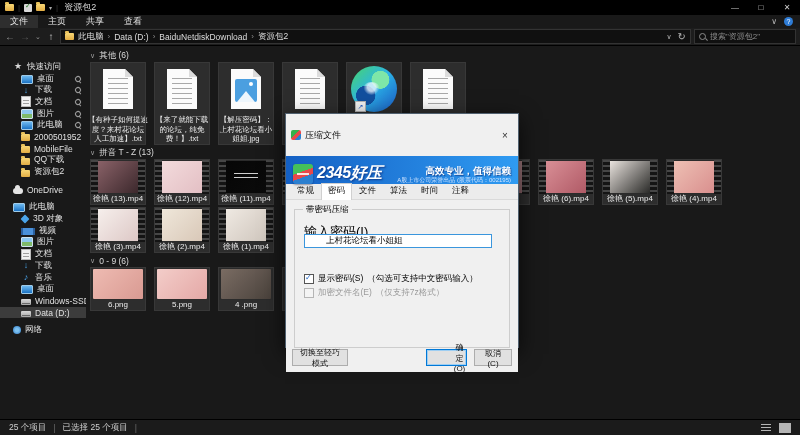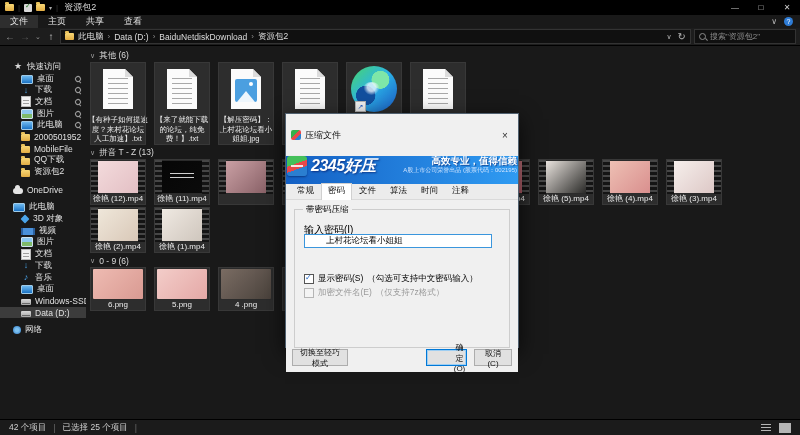--- a/index.html
+++ b/index.html
@@ -119,37 +119,37 @@
   .ic-thumbview{width:10px;height:8px;background:
     linear-gradient(#b5b5b5,#b5b5b5);background-size:4px 3px;background-position:0 0;
     box-shadow:6px 0 0 -0px #0000;border:1px solid #b5b5b5;}
   
   .dialog{position:absolute;left:285px;top:113px;width:232px;height:233px;background:#f0f0f0;
     border:1px solid #50606f;box-shadow:0 6px 20px rgba(0,0,0,.7);z-index:10;color:#000;}
   .dlg-title{height:16px;display:flex;align-items:center;gap:4px;padding:13px 5px;font-size:9px;color:#111;}
   .haoya{width:10px;height:10px;border-radius:2px;flex:none;position:relative;
     background:linear-gradient(135deg,#35b14a 0 45%,#e8484a 45% 70%,#2b7fd0 70%);}
   .dlg-close{margin-left:auto;width:16px;text-align:center;color:#333;font-size:10px;}
-  .banner{height:28px;background:linear-gradient(90deg,#1460c4,#2f9bf2);display:flex;align-items:flex-start;
-    padding:0 1px;color:#fff;}
+  .banner{height:28px;background:linear-gradient(90deg,#1460c4,#2f9bf2);display:flex;align-items:flex-end;
+    padding:0 7px;color:#fff;}
   .blogo{width:20px;height:20px;border-radius:3px;flex:none;position:relative;
     background:linear-gradient(160deg,#45c05a 0 40%,#e8484a 40% 62%,#2b7fd0 62%);box-shadow:0 1px 2px rgba(0,0,40,.4);}
   .blogo::after{content:'';position:absolute;left:4px;right:4px;top:9px;height:2px;background:#fff;opacity:.85;}
   .btext{font-size:16px;font-weight:bold;font-style:italic;margin-left:4px;letter-spacing:-.5px;
     text-shadow:1px 1px 2px rgba(0,0,70,.55);}
   .bright{margin-left:auto;text-align:right;line-height:1.15;}
   .tagline{font-size:9.5px;font-weight:bold;text-shadow:1px 1px 1px rgba(0,0,70,.5);}
   .subline{font-size:6px;color:#cfe4ff;}
   .tabs{height:15px;display:flex;align-items:flex-end;padding:0 4px;border-bottom:1px solid #dadada;background:#ececec;}
   .tab{padding:1px 6px 2px;font-size:8.5px;color:#111;border:1px solid transparent;border-bottom:none;}
   .tab.active{background:#fff;border-color:#d0d0d0;position:relative;top:1px;padding-bottom:3px;}
   .dlg-body{position:relative;height:172px;background:#f0f0f0;}
   .groupbox{position:absolute;left:8px;right:8px;top:9px;height:137px;border:1px solid #cdcdcd;}
   .gb-legend{position:absolute;top:-6px;left:8px;background:#f0f0f0;padding:0 3px;font-size:8.5px;}
-  .flabel{position:absolute;left:18px;top:23px;font-size:10px;}
+  .flabel{position:absolute;left:18px;top:23px;font-size:13px;}
   .pwd-input{position:absolute;left:18px;right:26px;top:34px;height:12px;background:#fff;
     border:1px solid #3a96dd;font-size:8.5px;padding:0 21px;color:#000;font-family:inherit;outline:none;}
   .cbrow{position:absolute;left:18px;display:flex;align-items:center;gap:4px;font-size:8.5px;justify-content:space-between;}
   .cbrow.r1{top:73px;}
   .cbrow.r2{top:87px;color:#9a9a9a;}
   .cb{width:8px;height:8px;background:#fff;border:1px solid #555;flex:none;position:relative;}
   .cb.checked::after{content:'✓';position:absolute;left:0px;top:-2px;font-size:8px;color:#1b62c4;font-weight:bold;}
   .cb.disabled{border-color:#b5b5b5;background:#f4f4f4;}
   .btnrow{position:absolute;left:0;right:0;bottom:6px;height:17px;}
   .dbtn{position:absolute;height:17px;background:#e1e1e1;border:1px solid #adadad;font-size:8px;
@@ -386,20 +386,26 @@
           <div class="gname"></div>
         </div>
       </div>
       <div class="group-header">
         <span class="gh-chev">∨</span>
         <span>拼音 T - Z (13)</span>
       </div>
       <div class="grid">
         <div class="tile">
           <div class="thumb film">
+            <div class="ph" style="background: linear-gradient(135deg, rgb(138, 98, 104), rgb(60, 40, 44));"></div>
+          </div>
+          <div class="fname">徐艳 (13).mp4</div>
+        </div>
+        <div class="tile">
+          <div class="thumb film">
             <div class="ph" style="background: linear-gradient(135deg, rgb(243, 219, 220), rgb(227, 191, 196));"></div>
           </div>
           <div class="fname">徐艳 (12).mp4</div>
         </div>
         <div class="tile">
           <div class="thumb film">
             <div class="ph" style="background: linear-gradient(135deg, rgb(6, 6, 6), rgb(11, 11, 11));">
               <div class="cap">
                 <i></i>
                 <i></i>
@@ -542,21 +548,21 @@
     </div>
     <div class="btnrow">
       <button class="dbtn mode">切换至轻巧模式</button>
       <button class="dbtn ok">确定(O)</button>
       <button class="dbtn cancel">取消(C)</button>
     </div>
   </div>
 </div>
 
 <div class="statusbar">
-  <span>42 个项目</span>
+  <span>25 个项目</span>
   <span class="sdiv">|</span>
   <span>已选择 25 个项目</span>
   <span class="sdiv">|</span>
   <span class="status-icons">
     <span class="ic-listview"></span>
     <span class="ic-thumbview"></span>
   </span>
 </div>
 
 </body></html>

